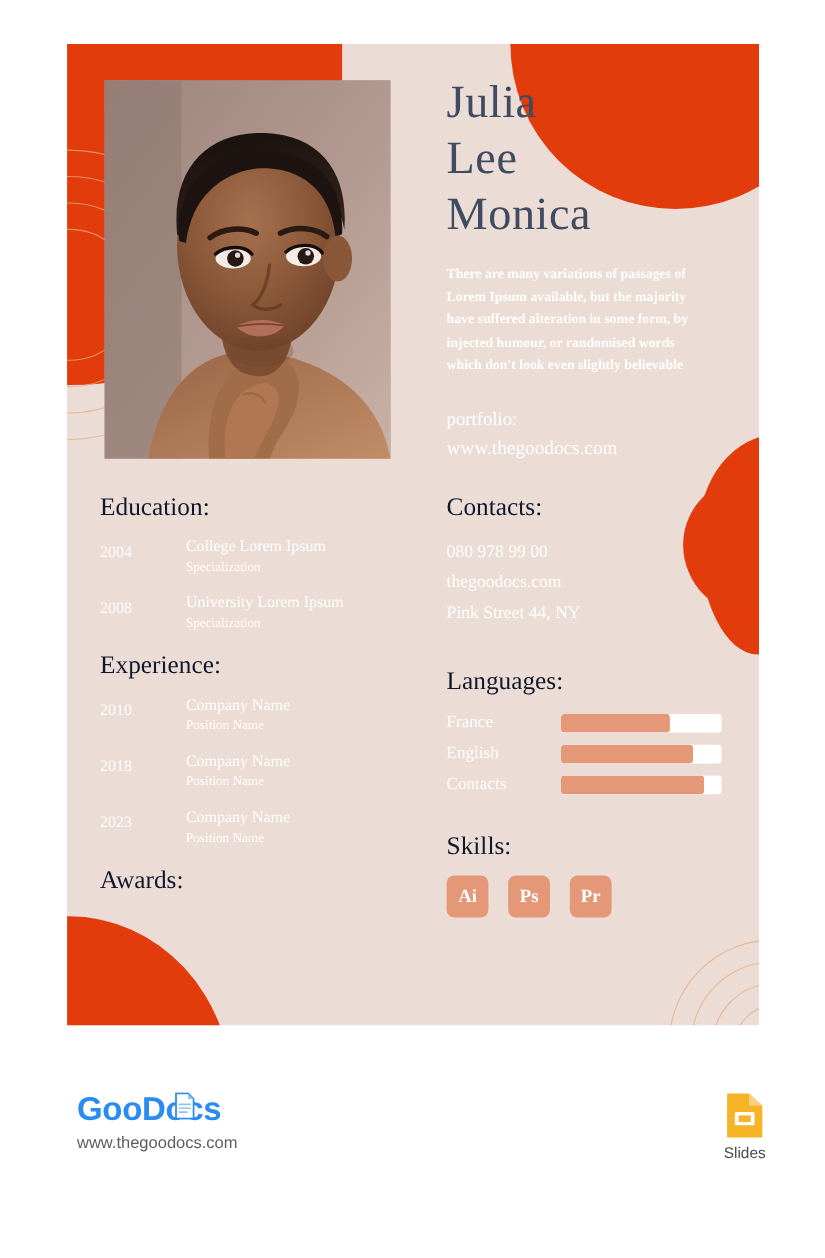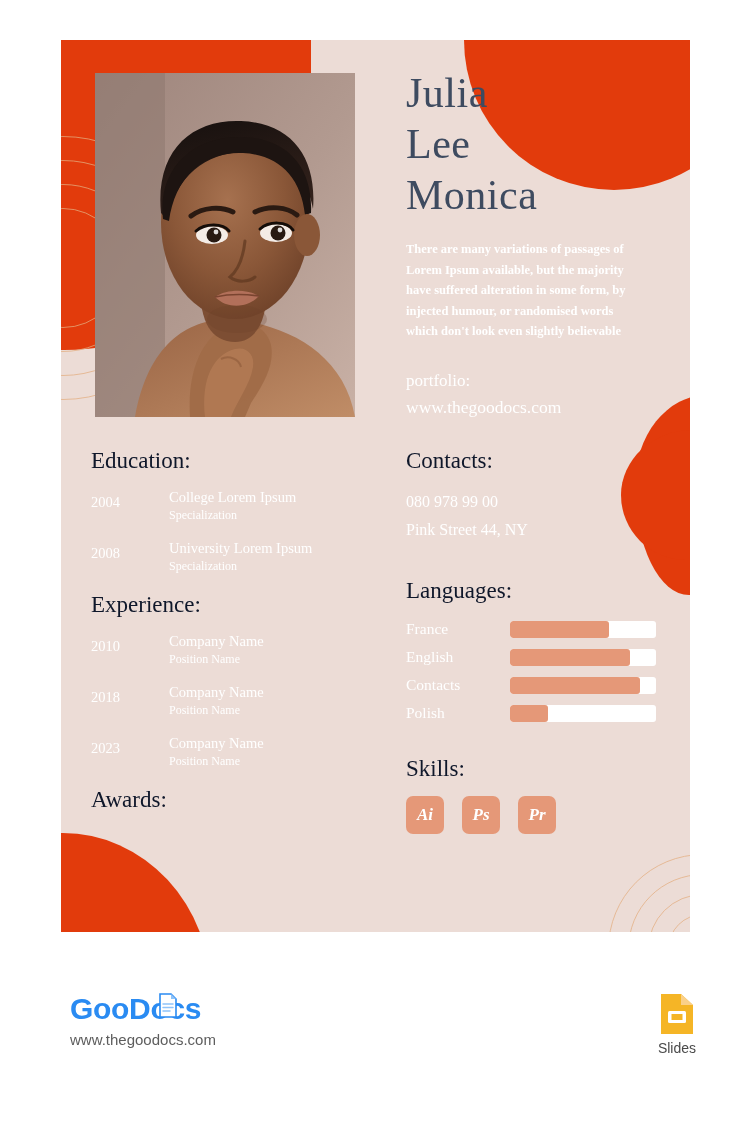--- a/index.html
+++ b/index.html
@@ -199,21 +199,20 @@
     width: 38px; height: 38px;
     background: #e59878;
     border-radius: 7px;
     display: flex;
     align-items: center;
     justify-content: center;
     color: #ffffff;
     font-size: 17px;
     font-weight: bold;
     font-family: "Liberation Serif", serif;
-    font-style: italic;
   }
 
   
   #footer {
     position: absolute;
     left: 0; top: 980px;
     width: 750px; height: 120px;
   }
   #brand-block { position: absolute; left: 70px; top: 12px; }
   #brand-logo {
@@ -405,20 +404,21 @@
     </div>
 
   </div>
 
   <div id="col-right">
 
     <div id="contacts-section">
       <div class="section-title">Contacts:</div>
       <div id="contact-lines">
           <div class="contact-line">080 978 99 00</div>
+          <div class="contact-line">thegoodocs.com</div>
           <div class="contact-line">Pink Street 44, NY</div>
         </div>
     </div>
 
     <div id="languages-section">
       <div class="section-title">Languages:</div>
       <div id="language-rows">
           <div class="lang-row">
             <div class="lang-name">France</div>
             <div class="lang-track">
@@ -428,26 +428,20 @@
           <div class="lang-row">
             <div class="lang-name">English</div>
             <div class="lang-track">
               <div class="lang-fill" style="width: 82%; background: rgb(229, 152, 120);"></div>
             </div>
           </div>
           <div class="lang-row">
             <div class="lang-name">Contacts</div>
             <div class="lang-track">
               <div class="lang-fill" style="width: 89%; background: rgb(229, 152, 120);"></div>
-            </div>
-          </div>
-          <div class="lang-row">
-            <div class="lang-name">Polish</div>
-            <div class="lang-track">
-              <div class="lang-fill" style="width: 26%; background: rgb(229, 152, 120);"></div>
             </div>
           </div>
         </div>
     </div>
 
     <div id="skills-section">
       <div class="section-title">Skills:</div>
       <div id="skills-list">
           <div class="skill-badge">Ai</div>
           <div class="skill-badge">Ps</div>

